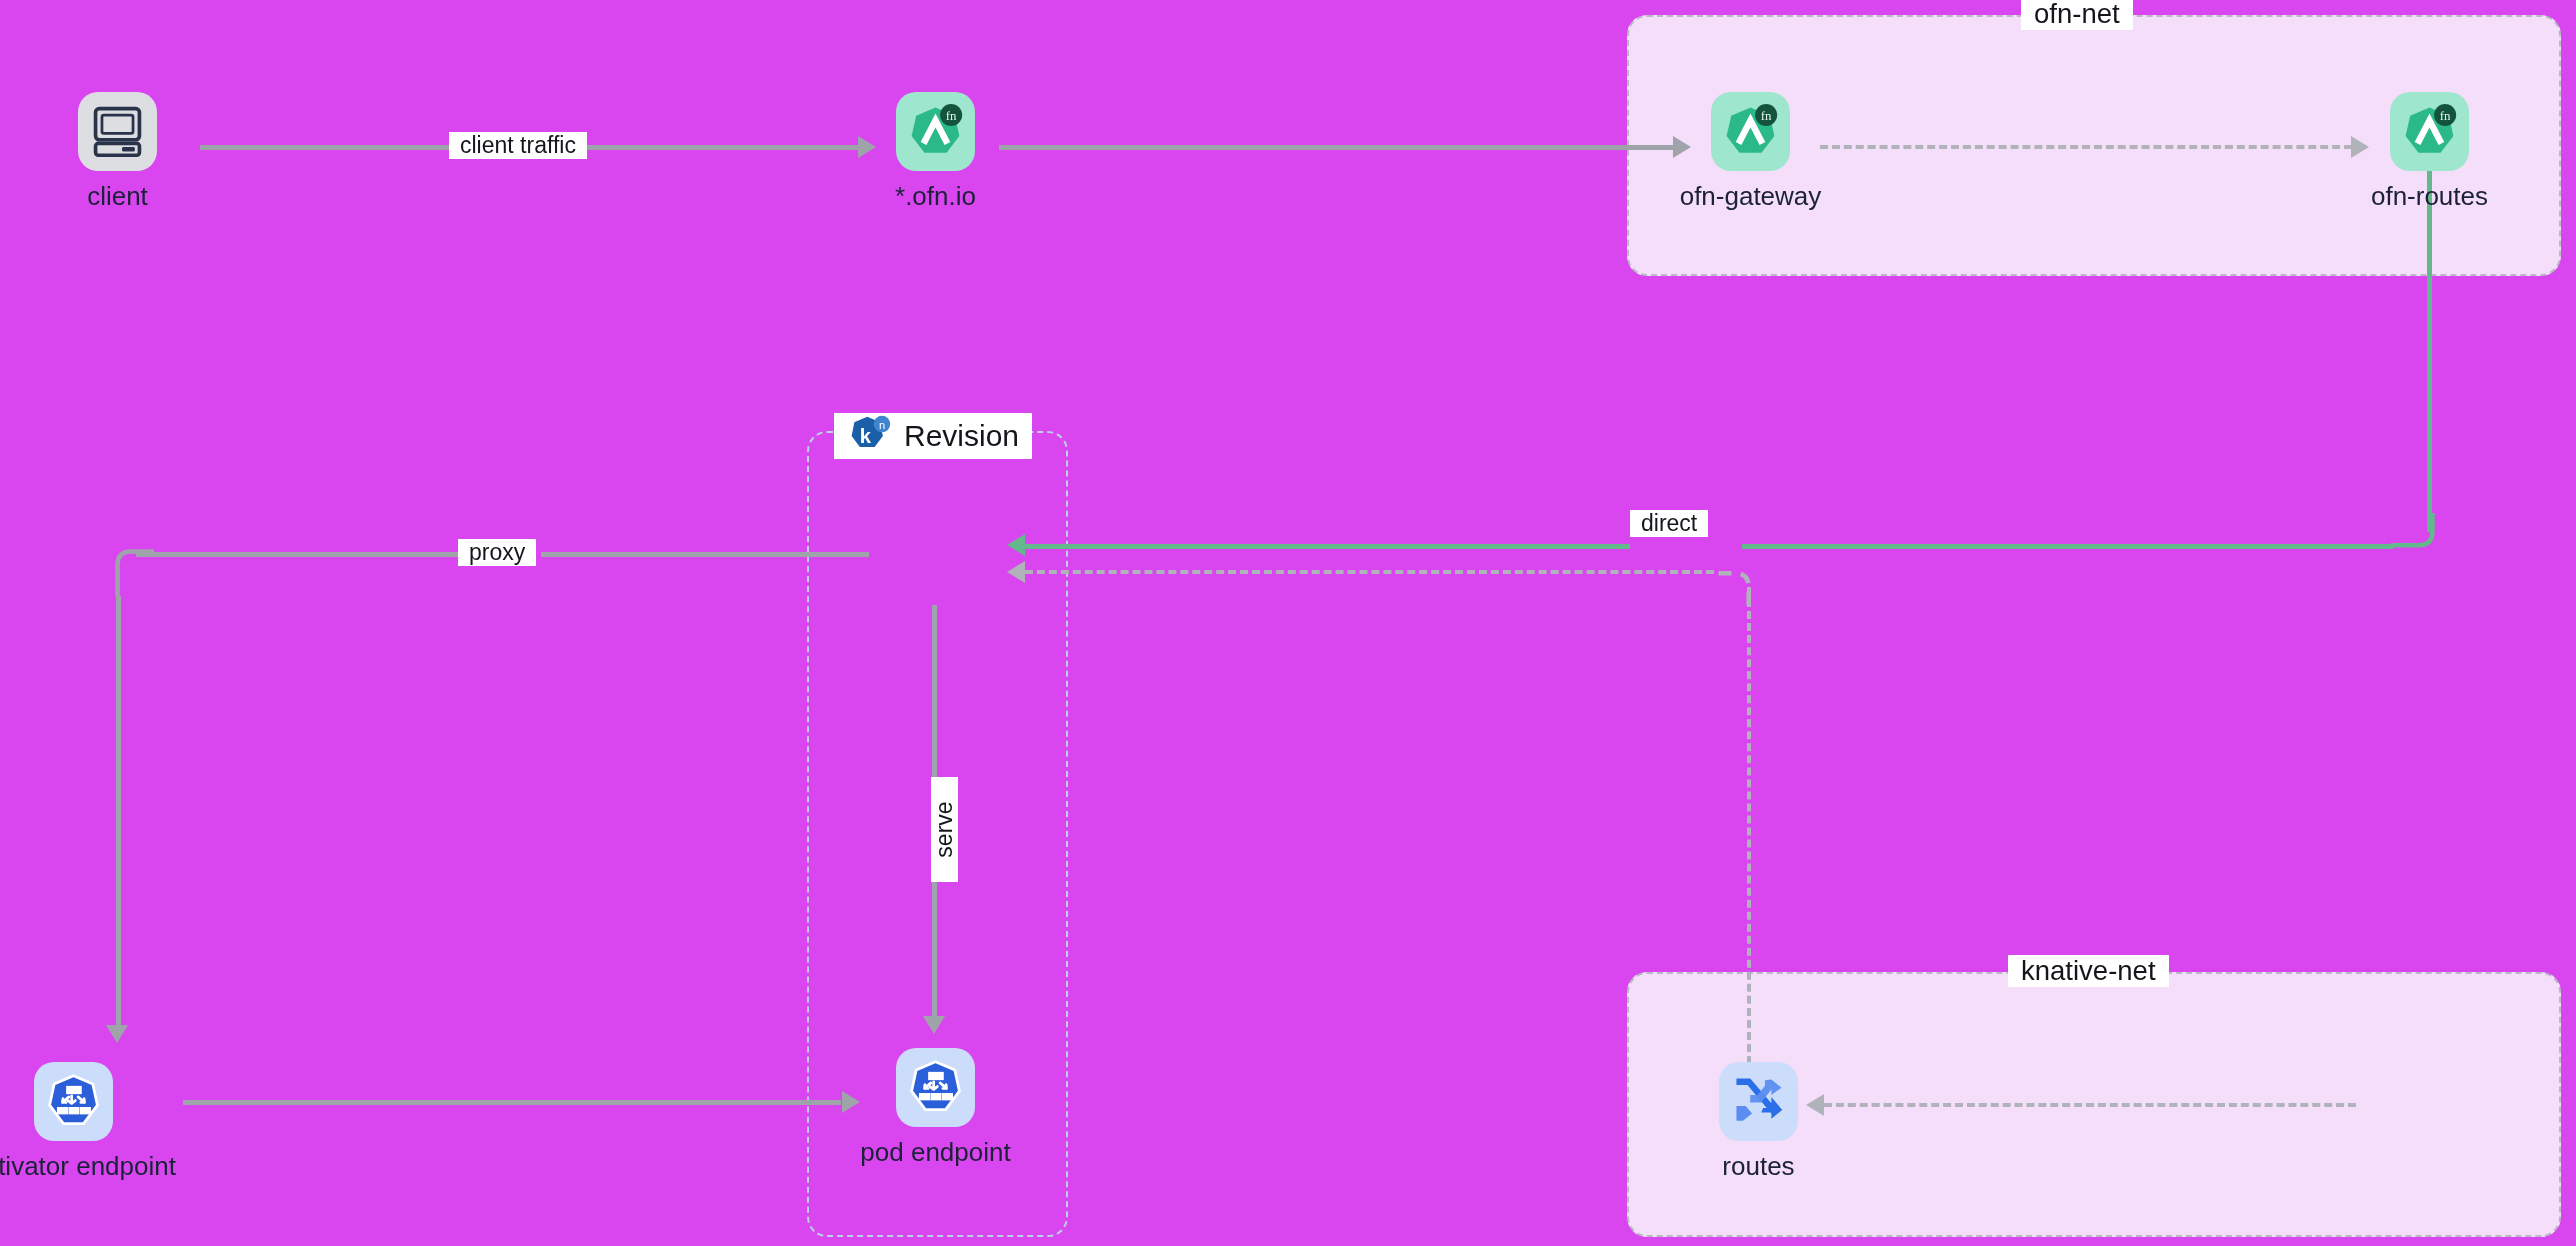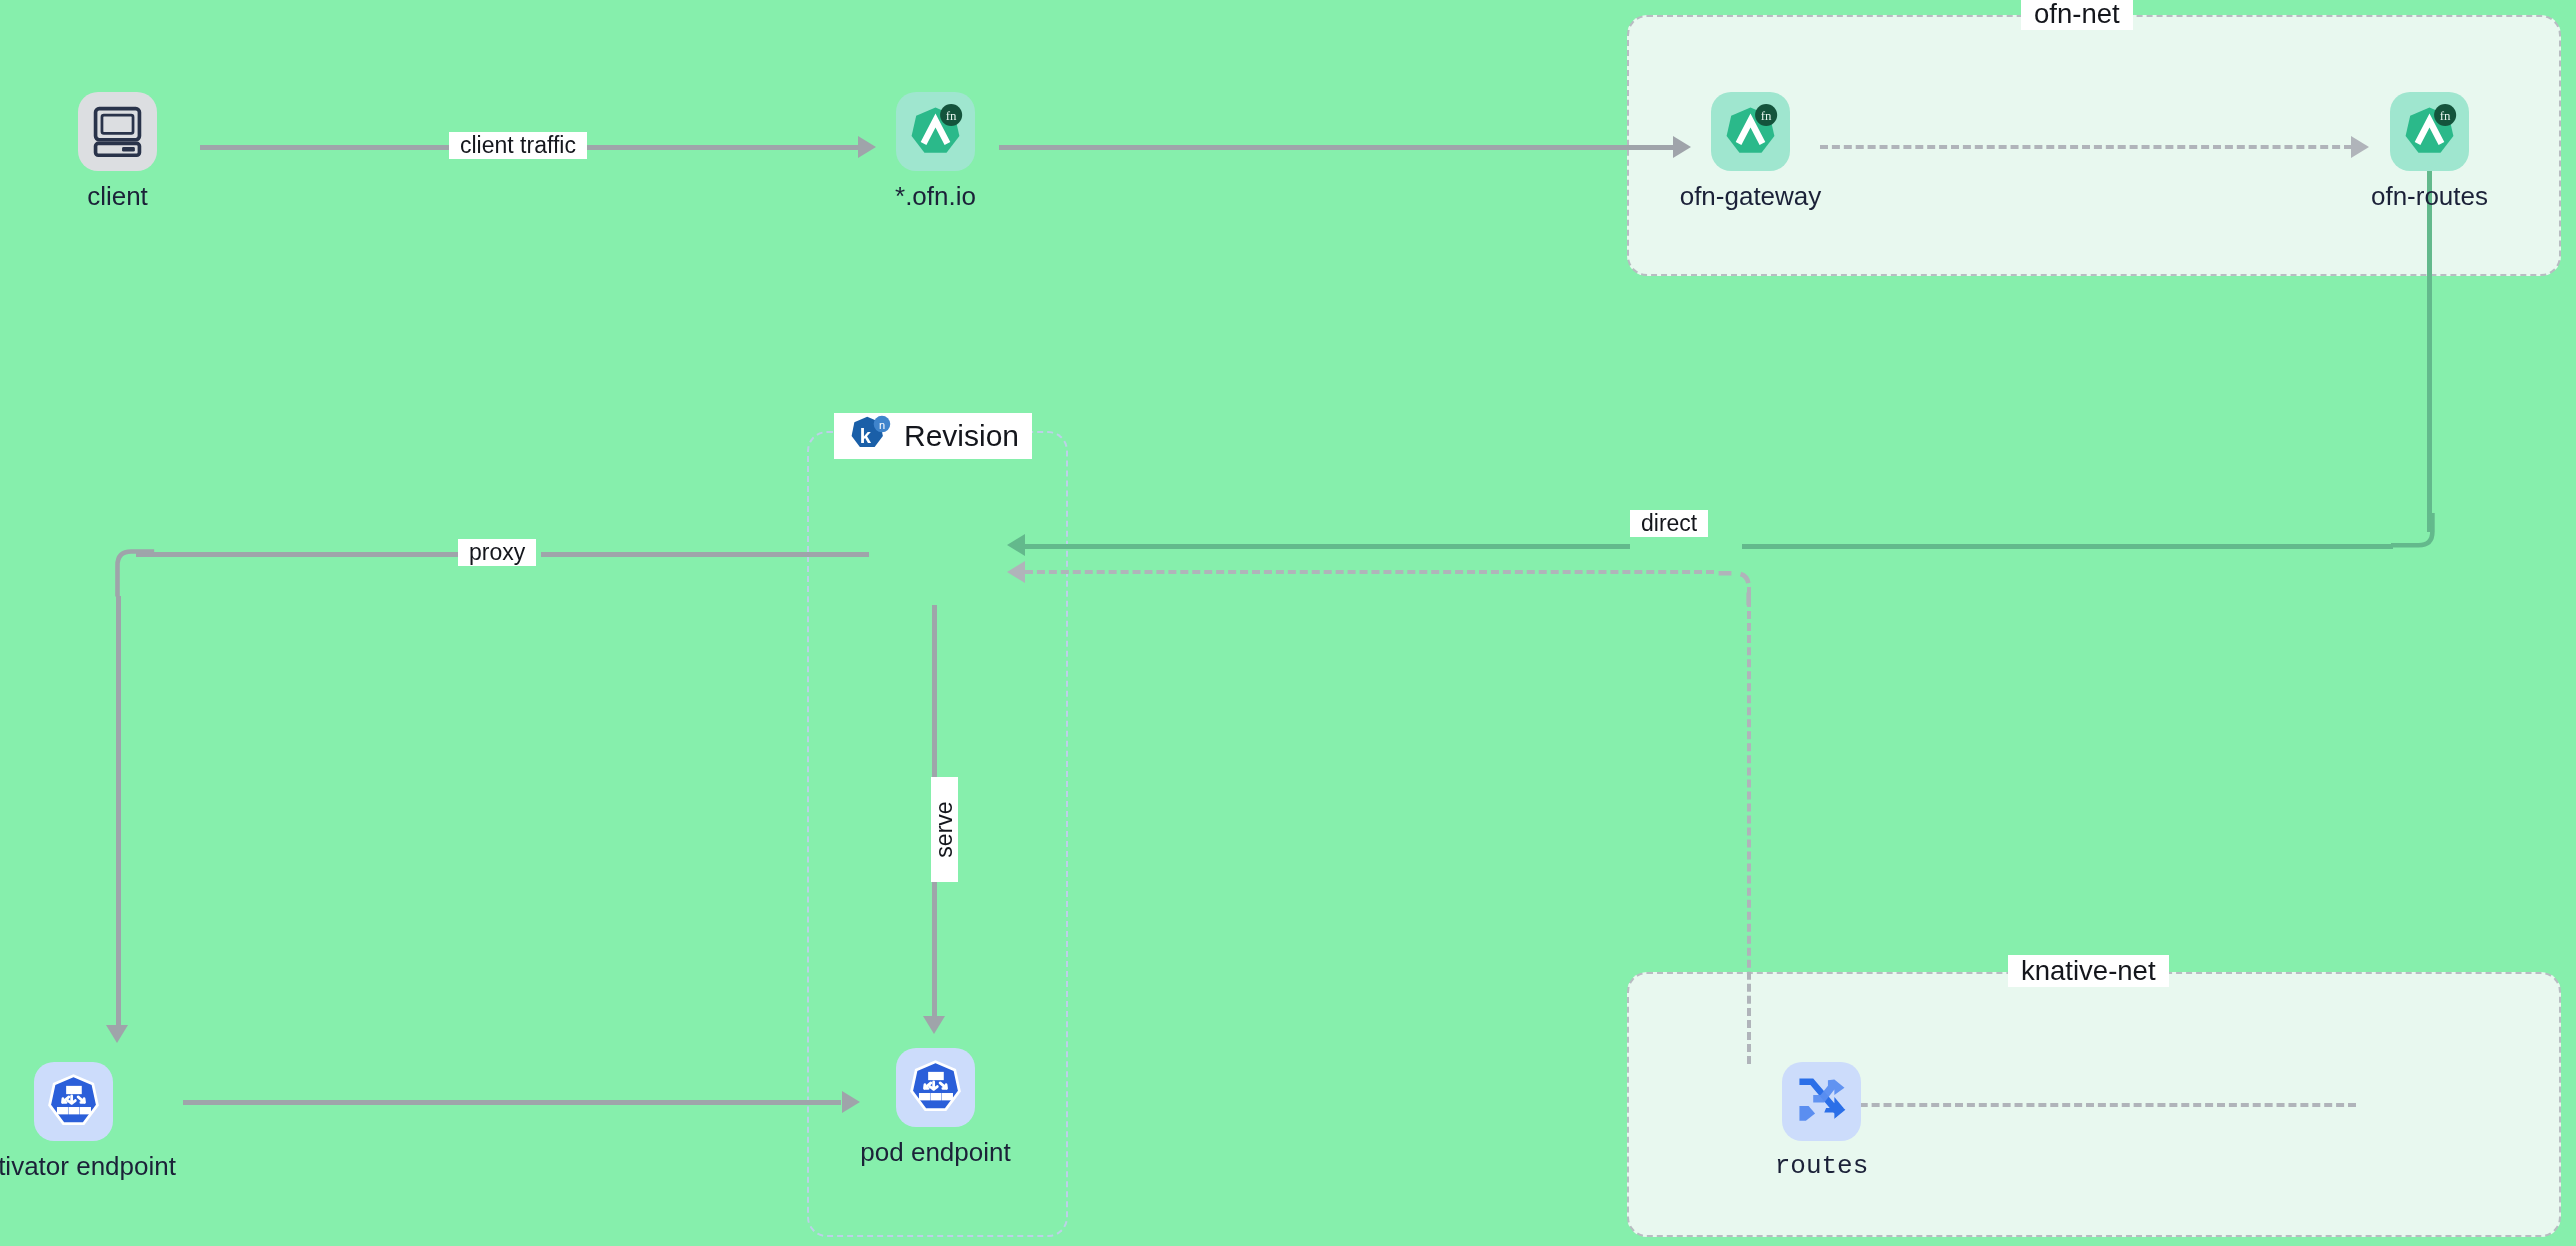--- a/index.html
+++ b/index.html
@@ -1,17 +1,17 @@
 <!DOCTYPE html>
 <html style="font-size:14.7px"><head>
 <meta charset="utf-8">
 <style>
   html,body{margin:0;padding:0;background:#ffffff;}
   body{width:2576px;height:1247px;font-family:"Liberation Sans","DejaVu Sans",sans-serif;}
-  #stage{position:relative;width:2576px;height:1247px;overflow:hidden;background:#86efac;}
+  #stage{position:relative;width:2576px;height:1247px;overflow:hidden;background:#d946ef;}
 
   
   .group{position:absolute;border:2.8px dashed #b8bcc2;border-radius:20px;background:rgba(249,249,250,0.85);}
   .group.revision{border-color:#bcd0e8;background:transparent;border-width:2.8px;}
   .group-label{position:absolute;background:#ffffff;padding:0 13px;font-size:27.5px;color:#14161c;white-space:nowrap;}
   .group-label.revision-label{font-size:30px;color:#14161c;display:flex;align-items:center;gap:11px;}
 
   
   .node{position:absolute;display:flex;flex-direction:column;align-items:center;width:165px;}
   .tile{width:79px;height:79px;border-radius:20px;display:flex;align-items:center;justify-content:center;position:relative;}
@@ -195,21 +195,21 @@
           <path d="M36,26 L43,32 M43,32 L39,32 M43,32 L42.5,28" stroke="#ffffff" stroke-width="3" fill="none" stroke-linecap="round"></path>
           <rect x="13" y="37" width="12" height="8" fill="#ffffff"></rect>
           <rect x="25.5" y="37" width="12" height="8" fill="#ffffff"></rect>
           <rect x="38" y="37" width="12" height="8" fill="#ffffff"></rect>
         </svg>
       </span>
     </div>
     <div class="caption">activator endpoint</div>
   </div>
 
-  <div class="node" style="left:1739px;top:1062px;font-family:Liberation Mono, monospace;">
+  <div class="node" style="left:1676px;top:1062px;">
     <div class="tile blue">
       <span>
         <svg width="57" height="57" viewBox="0 0 62 62">
           <path d="M7,13 L19,13 L45,44 L45,50 L55,38 L45,26 L45,33 L22,6 L7,6 Z" fill="#2b6fe8"></path>
           <path d="M38,8 L38,14 L30,24 L22,24 L22,32 L34,32 L45,18 L45,24 L56,16 L45,7 Z" fill="#5b8ef0" opacity="0.95"></path>
           <path d="M7,36 L17,36 L24,44 L14,52 L7,52 Z" fill="#5b8ef0"></path>
           <path d="M36,38 L46,38 L46,31 L57,40 L46,49 L46,43 L34,43 Z" fill="#2b6fe8"></path>
         </svg>
       </span>
     </div>

